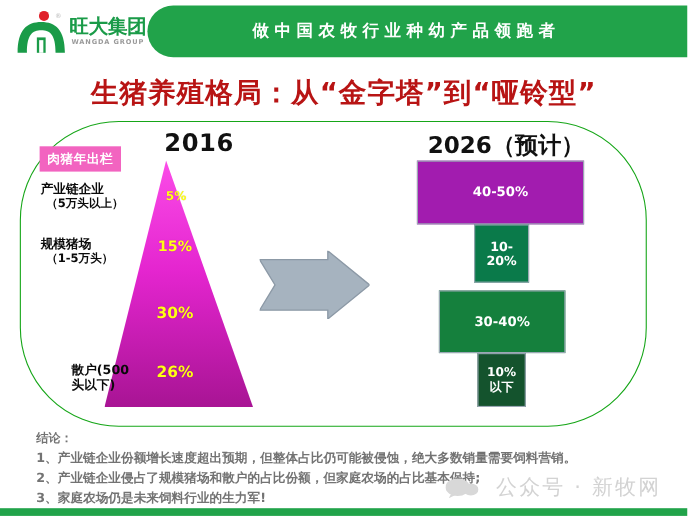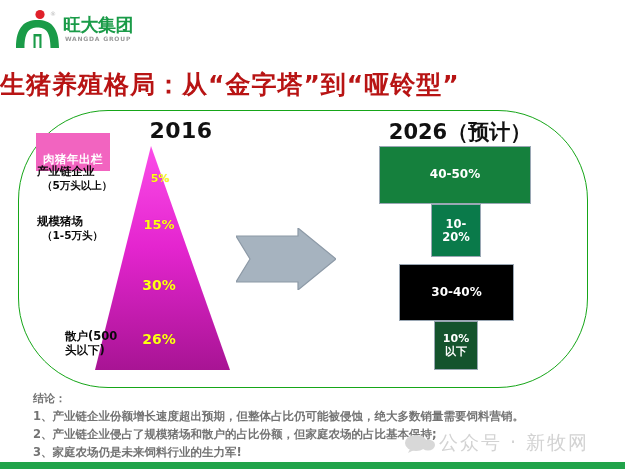--- a/index.html
+++ b/index.html
@@ -37,21 +37,21 @@
   #banner-text {
     position:absolute; left:0; top:0; width:100%; height:100%;
     display:flex; align-items:center; justify-content:center;
     color:#ffffff; font-size:15px; font-weight:bold; letter-spacing:5px;
     padding-left:40px; padding-right:60px; white-space:nowrap;
   }
 
   
   #slide-title {
     position:absolute; left:0; top:68px; width:625px;
-    text-align:left; color:#b81414;
+    text-align:center; color:#b81414;
     font-size:25px; font-weight:bold; letter-spacing:1px;
     white-space:nowrap;
   }
 
   
   #frame {
     position:absolute; left:18px; top:110px; width:570px; height:278px;
     border:1.6px solid #16a618; border-radius:90px;
     background:transparent;
   }
@@ -59,21 +59,21 @@
   
   #year-2016 {
     position:absolute; left:116px; top:118px; width:130px;
     text-align:center; color:#111; font-size:22px; font-weight:bold;
     letter-spacing:0.5px;
   }
   #tag-box {
     position:absolute; left:36px; top:133px;
     background:#f264c0; color:#ffffff;
     font-size:11.5px; font-weight:bold; letter-spacing:0.5px;
-    padding:19px 7px 4px 7px; white-space:nowrap;
+    padding:4px 7px 4px 7px; white-space:nowrap;
   }
   #pyramid {
     position:absolute; left:95px; top:146px; width:135px; height:224px;
   }
   #pyramid svg { display:block; }
   .pct {
     position:absolute; color:#ffff14; font-weight:bold;
     text-shadow:0 0 1px rgba(0,0,0,.25);
     white-space:nowrap; text-align:center;
   }
@@ -108,37 +108,37 @@
   #year-2026 {
     position:absolute; left:365px; top:118px; width:190px;
     text-align:center; color:#111; font-size:21px; font-weight:bold;
     white-space:nowrap;
   }
   .dbar {
     position:absolute; border:1.5px solid #9aa7b4;
     display:flex; align-items:center; justify-content:center;
     color:#ffffff; font-weight:bold; text-align:center; line-height:1.12;
   }
-  #dbar-top    { left:379px; top:146px; width:152px; height:58px;  background:#15803d; font-size:12px; }
+  #dbar-top    { left:379px; top:146px; width:152px; height:58px;  background:#a21caf; font-size:12px; }
   #dbar-second { left:431px; top:204px; width:50px;  height:53px;  background:#0a7a4a; font-size:11.5px; }
-  #dbar-third  { left:399px; top:264px; width:115px; height:57px;  background:#000000; font-size:12px; }
+  #dbar-third  { left:399px; top:264px; width:115px; height:57px;  background:#15803d; font-size:12px; }
   #dbar-bottom { left:434px; top:321px; width:44px;  height:49px;  background:#14532d; font-size:11px; }
 
   
   #conclusion {
     position:absolute; left:33px; top:391px; width:560px;
     color:#737373; font-weight:bold;
   }
   #conclusion .head { font-size:11px; margin-bottom:3px; }
   #conclusion .line { font-size:11.5px; margin-bottom:3px; white-space:nowrap; }
 
   
   #watermark {
     position:absolute; left:405px; top:430px;
-    display:flex; align-items:center; gap:4px;
+    display:flex; align-items:center; gap:16px;
     color:#d3d3d3; font-size:19px; letter-spacing:2px; white-space:nowrap;
     pointer-events:none;
   }
   #watermark svg { display:block; }
 
   
   #footer-bar {
     position:absolute; left:0; top:462px; width:625px; height:7px;
     background:#21a34a;
   }
@@ -159,20 +159,23 @@
           <rect x="19.5" y="25" width="8" height="14" fill="#1a9b48"></rect>
           <rect x="21.6" y="27.5" width="3.8" height="11.5" fill="#ffffff"></rect>
         </svg>
       </div>
       <div id="logo-text">
         <div id="logo-cn">旺大集团</div>
         <div id="logo-en">WANGDA GROUP</div>
       </div>
     </div>
 
+    <div id="banner">
+      <div id="banner-text">做中国农牧行业种幼产品领跑者</div>
+    </div>
   </div>
 
   <div id="slide-title">生猪养殖格局：从“金字塔”到“哑铃型”</div>
 
   <div id="frame"></div>
 
   <div id="year-2016">2016</div>
 
   <div id="tag-box">肉猪年出栏</div>
 

